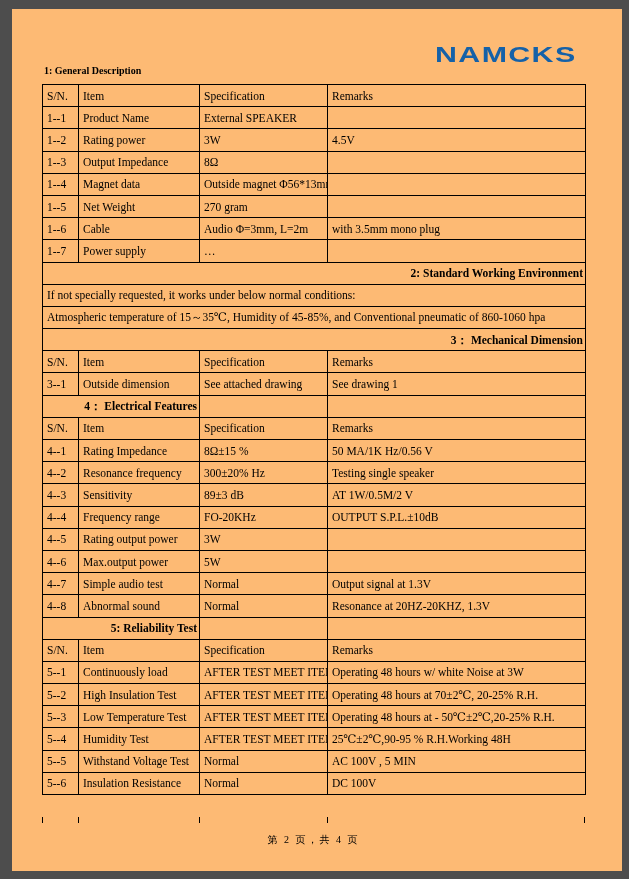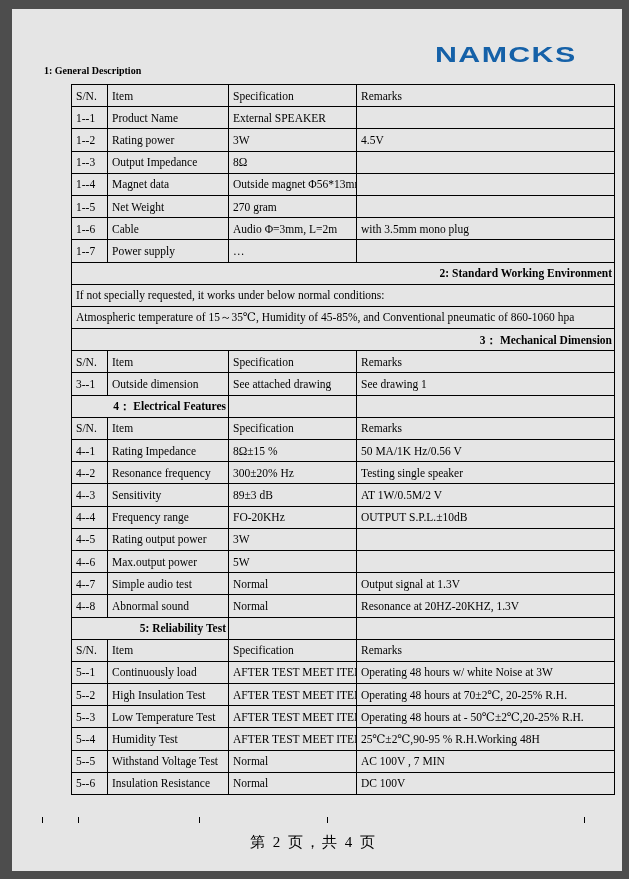--- a/index.html
+++ b/index.html
@@ -3,51 +3,51 @@
 <meta charset="utf-8">
 <style>
   html,body { margin:0; padding:0; }
   body {
     width:629px; height:881px; position:relative;
     background:#ffffff; overflow:hidden;
     font-family:"Liberation Serif","DejaVu Serif",serif;
     color:#000;
   }
   .frame { position:absolute; left:0; top:0; right:0; bottom:2px; background:#4d4d4d; }
-  .page  { position:absolute; left:12px; top:9px; width:610px; height:862px; background:#e5e5e5; }
+  .page  { position:absolute; left:12px; top:9px; width:610px; height:862px; background:#fdba74; }
 
   .logo {
     position:absolute; top:33px; right:45px;
     font-family:"Liberation Sans","DejaVu Sans",sans-serif;
     font-size:22px; font-weight:bold; letter-spacing:1px;
     transform:scaleX(1.38); transform-origin:right center;
     white-space:nowrap;
   }
 
   .doc-title {
     position:absolute; left:32px; top:56px;
     font-size:10px; font-weight:bold; white-space:nowrap;
   }
 
-  .spec-table-wrap { position:absolute; left:30px; top:75px;margin-left:29px; }
+  .spec-table-wrap { position:absolute; left:30px; top:75px; }
   table.spec { border-collapse:collapse; table-layout:fixed; width:543px; }
   table.spec td {
     border:1px solid #000;
     font-size:11.5px; line-height:12px;
     height:21.2px; padding:0 2px 0 4px;
     vertical-align:middle; overflow:hidden; white-space:nowrap;
   }
   table.spec td.b { font-weight:bold;text-align:right; }
 
   .stub { position:absolute; left:30px; top:808px; width:543px; height:6px; }
   .stub span { position:absolute; top:0; width:1px; height:6px; background:#000; }
 
   .footer {
     position:absolute; left:30px; top:824px; width:543px;
-    text-align:center; font-size:15px; letter-spacing:2px; white-space:nowrap;
+    text-align:center; font-size:10px; letter-spacing:2px; white-space:nowrap;
   }
 </style>
 </head>
 <body>
 
 <div class="frame"></div>
 <div class="page">
 
   <div class="logo" style="color: rgb(21, 97, 168);">NAMCKS</div>
 
@@ -225,21 +225,21 @@
           <tr>
             <td>5--4</td>
             <td>Humidity Test</td>
             <td>AFTER TEST MEET ITEM 4</td>
             <td>25℃±2℃,90-95 % R.H.Working 48H</td>
           </tr>
           <tr>
             <td>5--5</td>
             <td>Withstand Voltage Test</td>
             <td>Normal</td>
-            <td>AC 100V , 7 MIN</td>
+            <td>AC 100V , 5 MIN</td>
           </tr>
           <tr>
             <td>5--6</td>
             <td>Insulation Resistance</td>
             <td>Normal</td>
             <td>DC 100V</td>
           </tr>
         </tbody>
     </table>
   </div>

